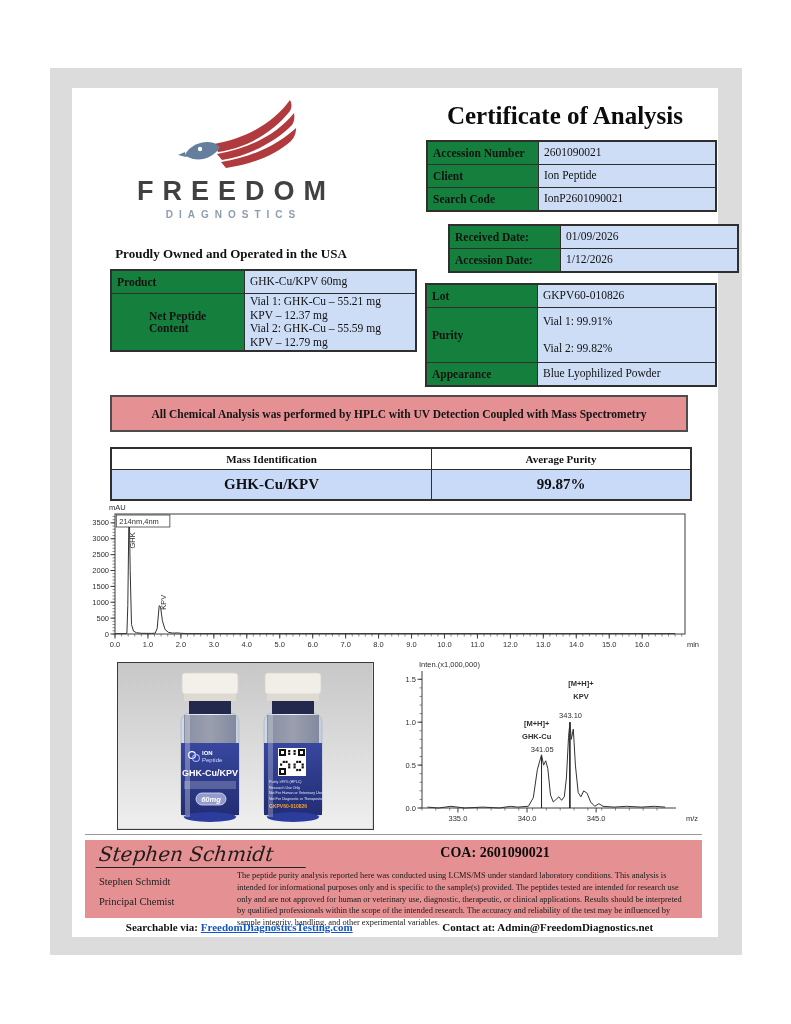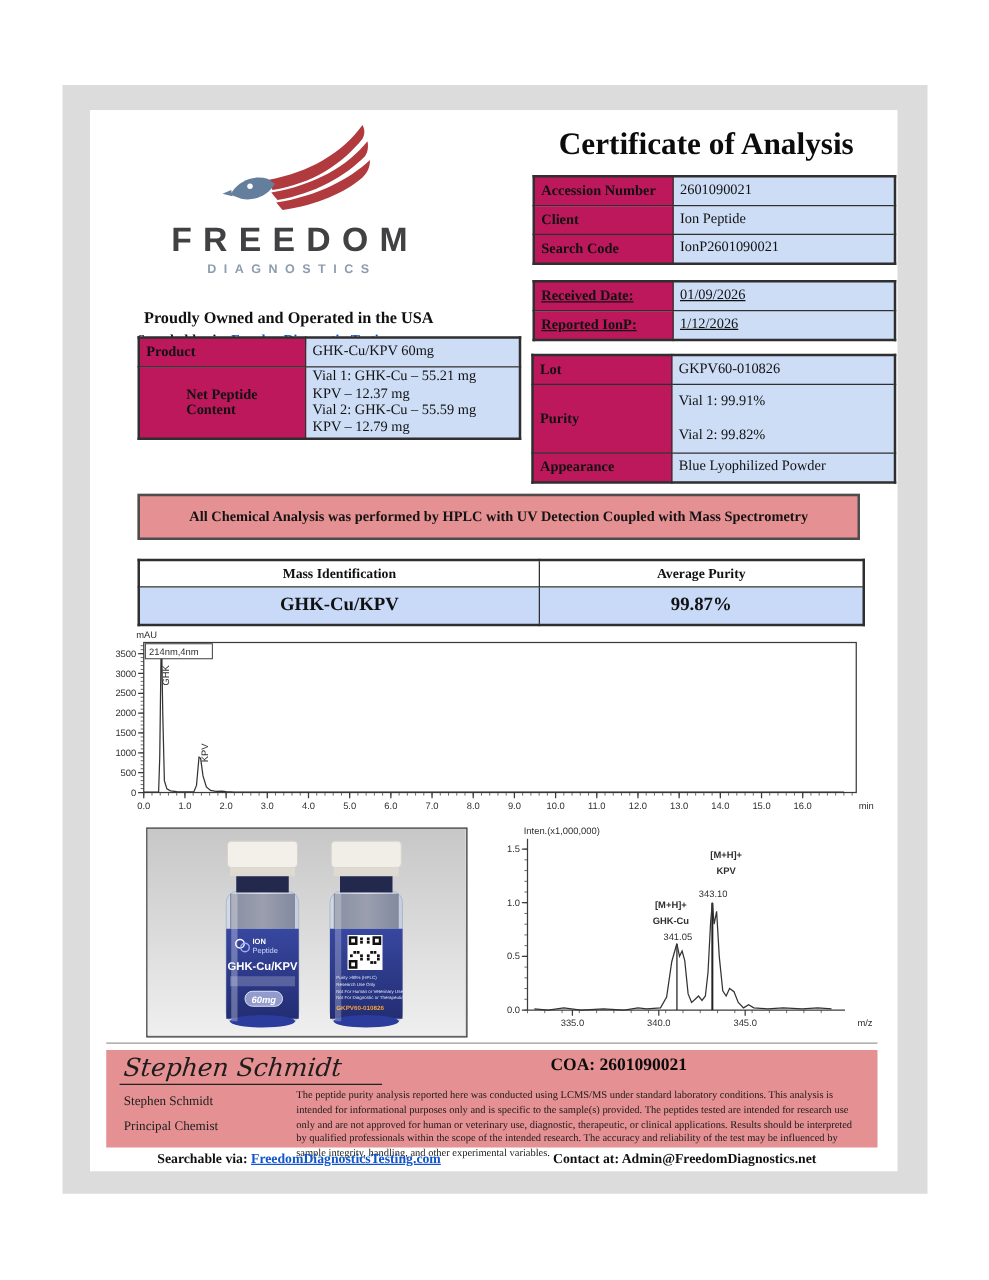--- a/index.html
+++ b/index.html
@@ -14,25 +14,25 @@
   .logo-sub{font-family:"Liberation Sans",sans-serif;font-weight:bold;font-size:10px;letter-spacing:6px;color:#8d9db1;margin-left:6px;margin-top:4px;}
   .tagline{left:95px;top:246px;width:272px;text-align:center;font-weight:bold;font-size:13px;}
   .searchline{left:110px;top:266px;font-weight:bold;font-size:11px;}
   a.lnk{color:#1155cc;text-decoration:underline;font-weight:bold;cursor:pointer;}
 
   .doc-title{left:420px;top:102px;width:290px;text-align:center;font-weight:bold;font-size:25px;color:#0c0c0c;}
 
   table{border-collapse:collapse;table-layout:fixed;}
   table.coa{border:2px solid #2f2f2f;}
   table.coa td{border:1px solid #2f2f2f;padding:1px 5px;font-size:11.5px;vertical-align:middle;}
-  td.lbl{background:#be185d;font-weight:bold;}
+  td.lbl{background:#15803d;font-weight:bold;}
   td.val{background:#cdddf6;white-space:pre-line;line-height:1.18;}
 
   .info-table{left:426px;top:140px;}
-  .date-table{left:426px;top:224px;text-decoration:underline;}
+  .date-table{left:448px;top:224px;}
   .product-table{left:110px;top:269px;border-radius:9px;}
   .lot-table{left:425px;top:283px;}
 
   .banner{left:110px;top:395px;width:574px;height:33px;background:#e59092;border:2px solid #4d4d4d;
           display:flex;align-items:center;justify-content:center;font-weight:bold;font-size:11.5px;color:#141414;}
 
   table.mass{left:110px;top:447px;border:2px solid #2f2f2f;}
   table.mass td{border:1px solid #2f2f2f;text-align:center;font-weight:bold;}
   td.mass-h{background:#ffffff;font-size:11px;height:18px;}
   td.mass-v{background:#c9daf8;font-size:15px;height:27px;}
@@ -93,21 +93,21 @@
 </tbody>
   </table>
 
 <table class="abs coa date-table">
   <tbody>
       <tr>
     <td class="lbl" style="width:100px;height:20px;">Received Date:</td>
     <td class="val" style="width:166px;">01/09/2026</td>
   </tr>
   <tr>
-    <td class="lbl" style="height:20px;">Reported IonP:</td>
+    <td class="lbl" style="height:20px;">Accession Date:</td>
     <td class="val">1/12/2026</td>
   </tr>
 </tbody>
   </table>
 
 <div class="abs tagline">Proudly Owned and Operated in the USA</div>
 <div class="abs searchline">
   <span>Searchable via:</span>
   <a class="lnk">FreedomDiagnosticsTesting.com</a>
 </div>

